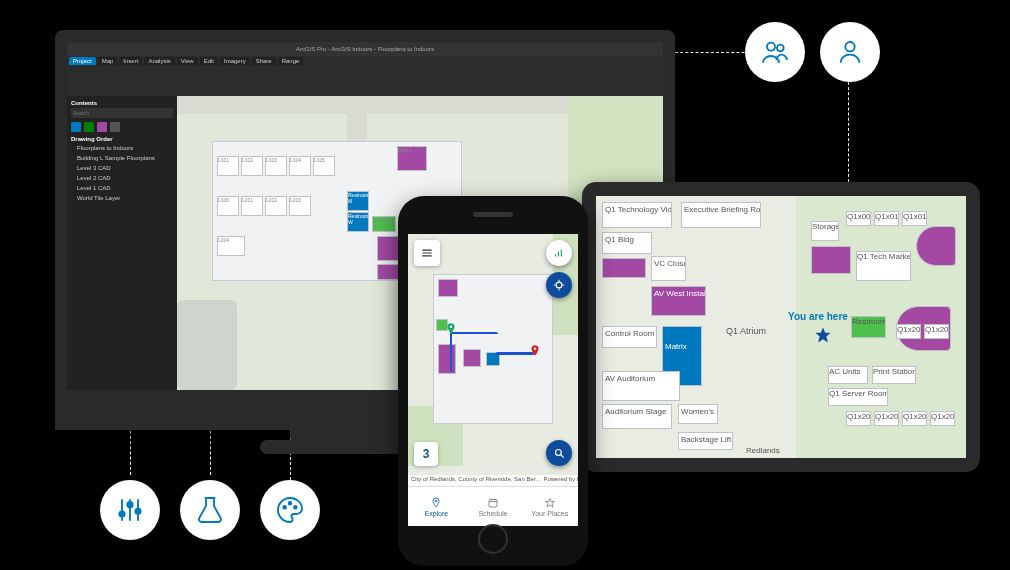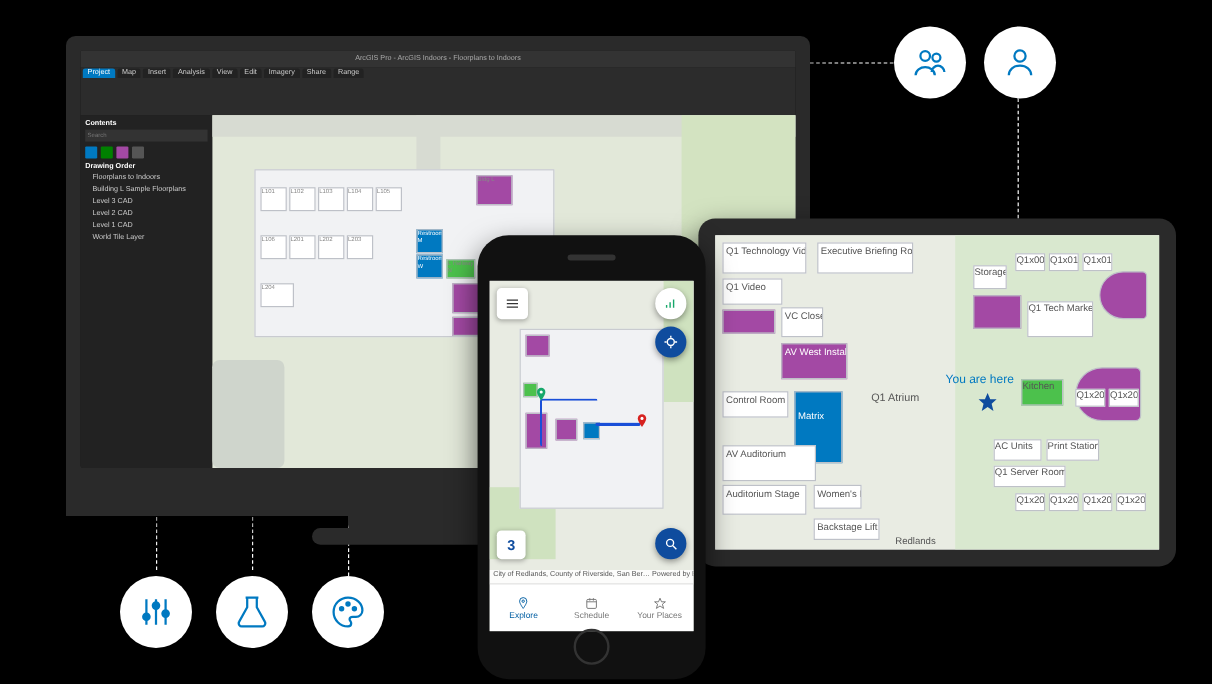--- a/index.html
+++ b/index.html
@@ -37,21 +37,21 @@
   .green{background:#4cc14c!important}
   .blue{background:#0079c1!important;color:#fff}
   .road{position:absolute;background:#d7dbd2}
   .stand{position:absolute;left:290px;top:425px;width:140px;height:18px;background:#2a2a2a;border-radius:0 0 6px 6px}
   .base{position:absolute;left:260px;top:440px;width:200px;height:14px;background:#2a2a2a;border-radius:7px}
 
   
   .tablet{position:absolute;left:582px;top:182px;width:398px;height:290px;background:#2a2a2a;border-radius:14px;box-shadow:0 8px 22px rgba(0,0,0,.55);padding:14px}
   .tablet .tscreen{width:100%;height:100%;background:#eceee8;position:relative;overflow:hidden}
   .lbl{position:absolute;font-size:8px;color:#555;white-space:nowrap}
-  .here{position:absolute;font-size:10px;color:#0079c1;font-weight:normal}
+  .here{position:absolute;font-size:10px;color:#0079c1;font-weight:bold}
   .star{position:absolute;width:18px;height:18px}
   .star svg{fill:#0f4c9e}
 
   
   .phone{position:absolute;left:398px;top:196px;width:190px;height:370px;background:#111;border-radius:26px;box-shadow:0 10px 24px rgba(0,0,0,.6);padding:38px 10px 40px 10px}
   .phone:before{content:"";position:absolute;top:16px;left:50%;transform:translateX(-50%);width:40px;height:5px;background:#333;border-radius:3px}
   .phone:after{content:"";position:absolute;bottom:12px;left:50%;transform:translateX(-50%);width:26px;height:26px;border:2px solid #333;border-radius:50%}
   .pscreen{width:100%;height:100%;background:#eceee8;position:relative;overflow:hidden;display:flex;flex-direction:column}
   .pmap{flex:1;position:relative}
   .pbar{height:40px;background:#fff;border-top:1px solid #ddd;display:flex}
@@ -157,21 +157,21 @@
 
 <div class="tablet">
  <div class="tscreen">
    <div style="position:absolute;left:0;top:0;width:100%;height:100%;background:#e9ece3"></div>
    <div style="position:absolute;right:0;top:0;width:170px;height:100%;background:#d9e8cf"></div>
 
    <div class="room" style="left:6px;top:6px;width:70px;height:26px">
         <span class="lbl" style="left:2px;top:2px">Q1 Technology Video</span>
       </div>
    <div class="room" style="left:6px;top:36px;width:50px;height:22px">
-        <span class="lbl" style="left:2px;top:2px">Q1 Video</span>
+        <span class="lbl" style="left:2px;top:2px">Q1 Bldg</span>
       </div>
    <div class="room" style="left:85px;top:6px;width:80px;height:26px">
         <span class="lbl" style="left:2px;top:2px">Executive Briefing Room Kitchen</span>
       </div>
    <div class="room purple" style="left:6px;top:62px;width:44px;height:20px"></div>
    <div class="room" style="left:55px;top:60px;width:35px;height:25px">
         <span class="lbl" style="left:2px;top:2px">VC Closet</span>
       </div>
    <div class="room purple" style="left:55px;top:90px;width:55px;height:30px">
         <span class="lbl" style="left:2px;top:2px;color:#fff">AV West Install Room</span>
@@ -207,21 +207,21 @@
    <div class="room" style="left:250px;top:15px;width:25px;height:15px">
         <span class="lbl">Q1x007</span>
       </div>
    <div class="room" style="left:278px;top:15px;width:25px;height:15px">
         <span class="lbl">Q1x010</span>
       </div>
    <div class="room" style="left:306px;top:15px;width:25px;height:15px">
         <span class="lbl">Q1x013</span>
       </div>
    <div class="room green" style="left:255px;top:120px;width:35px;height:22px">
-        <span class="lbl">Kitchen</span>
+        <span class="lbl">Restroom</span>
       </div>
    <div class="room purple" style="left:300px;top:110px;width:55px;height:45px;border-radius:30px 6px 6px 30px"></div>
    <div class="room" style="left:300px;top:128px;width:25px;height:15px">
         <span class="lbl">Q1x2020</span>
       </div>
    <div class="room" style="left:328px;top:128px;width:25px;height:15px">
         <span class="lbl">Q1x2021</span>
       </div>
    <div class="room" style="left:232px;top:170px;width:40px;height:18px">
         <span class="lbl">AC Units</span>

